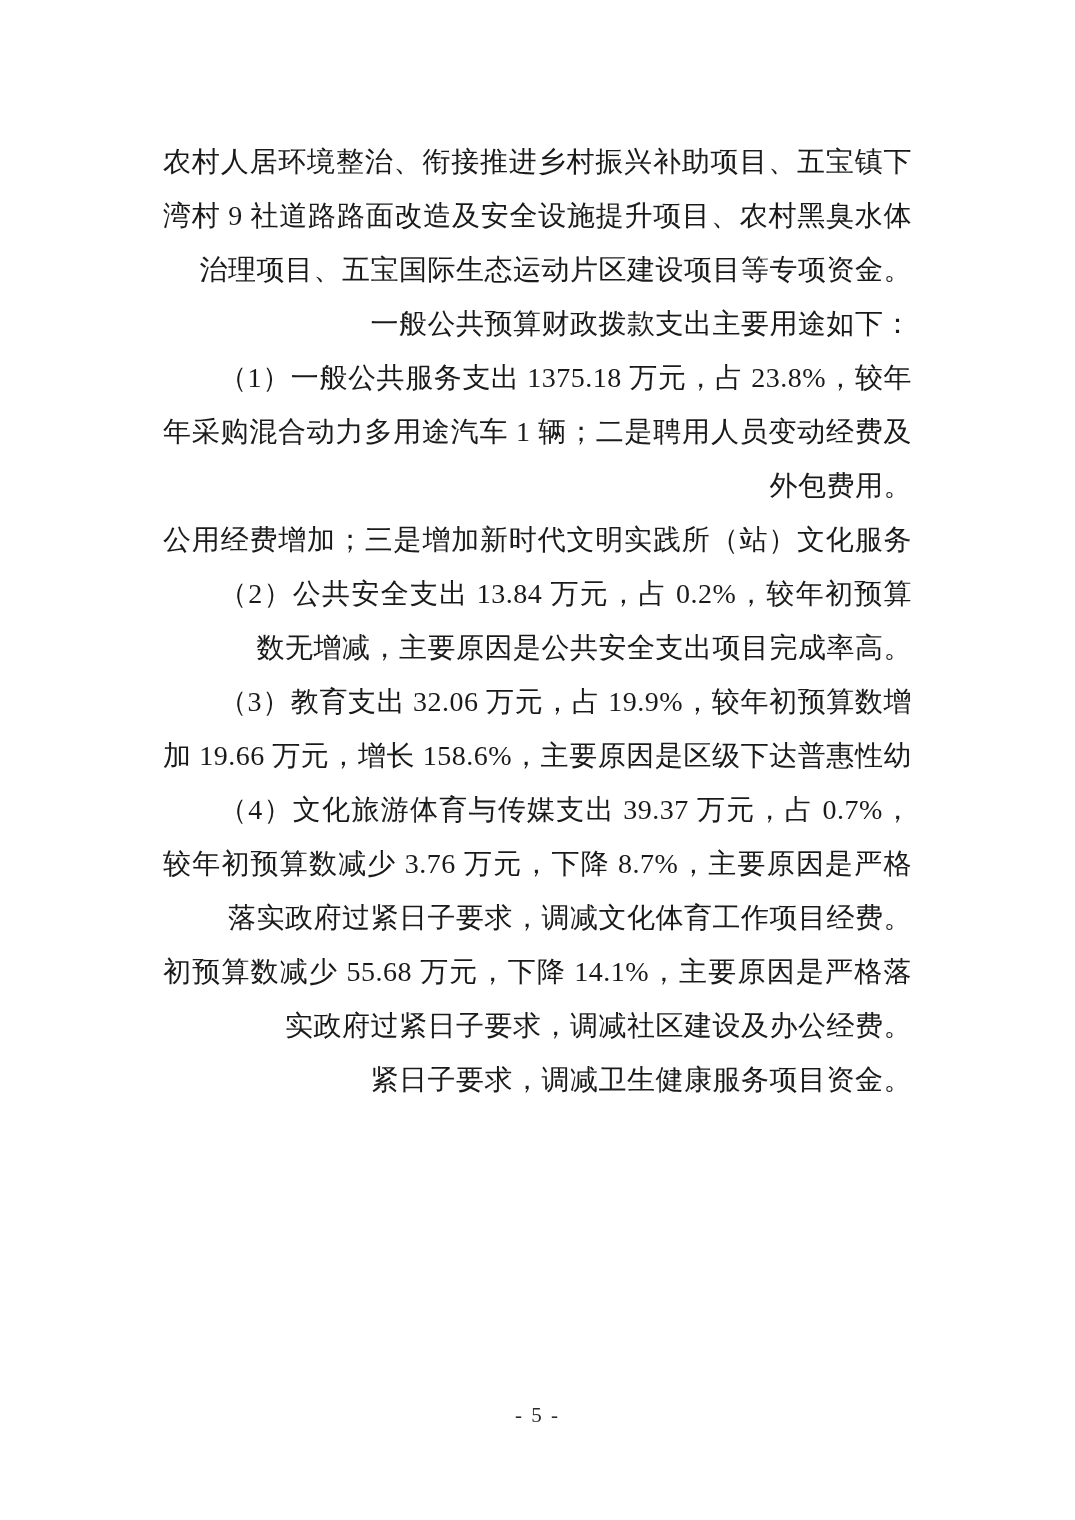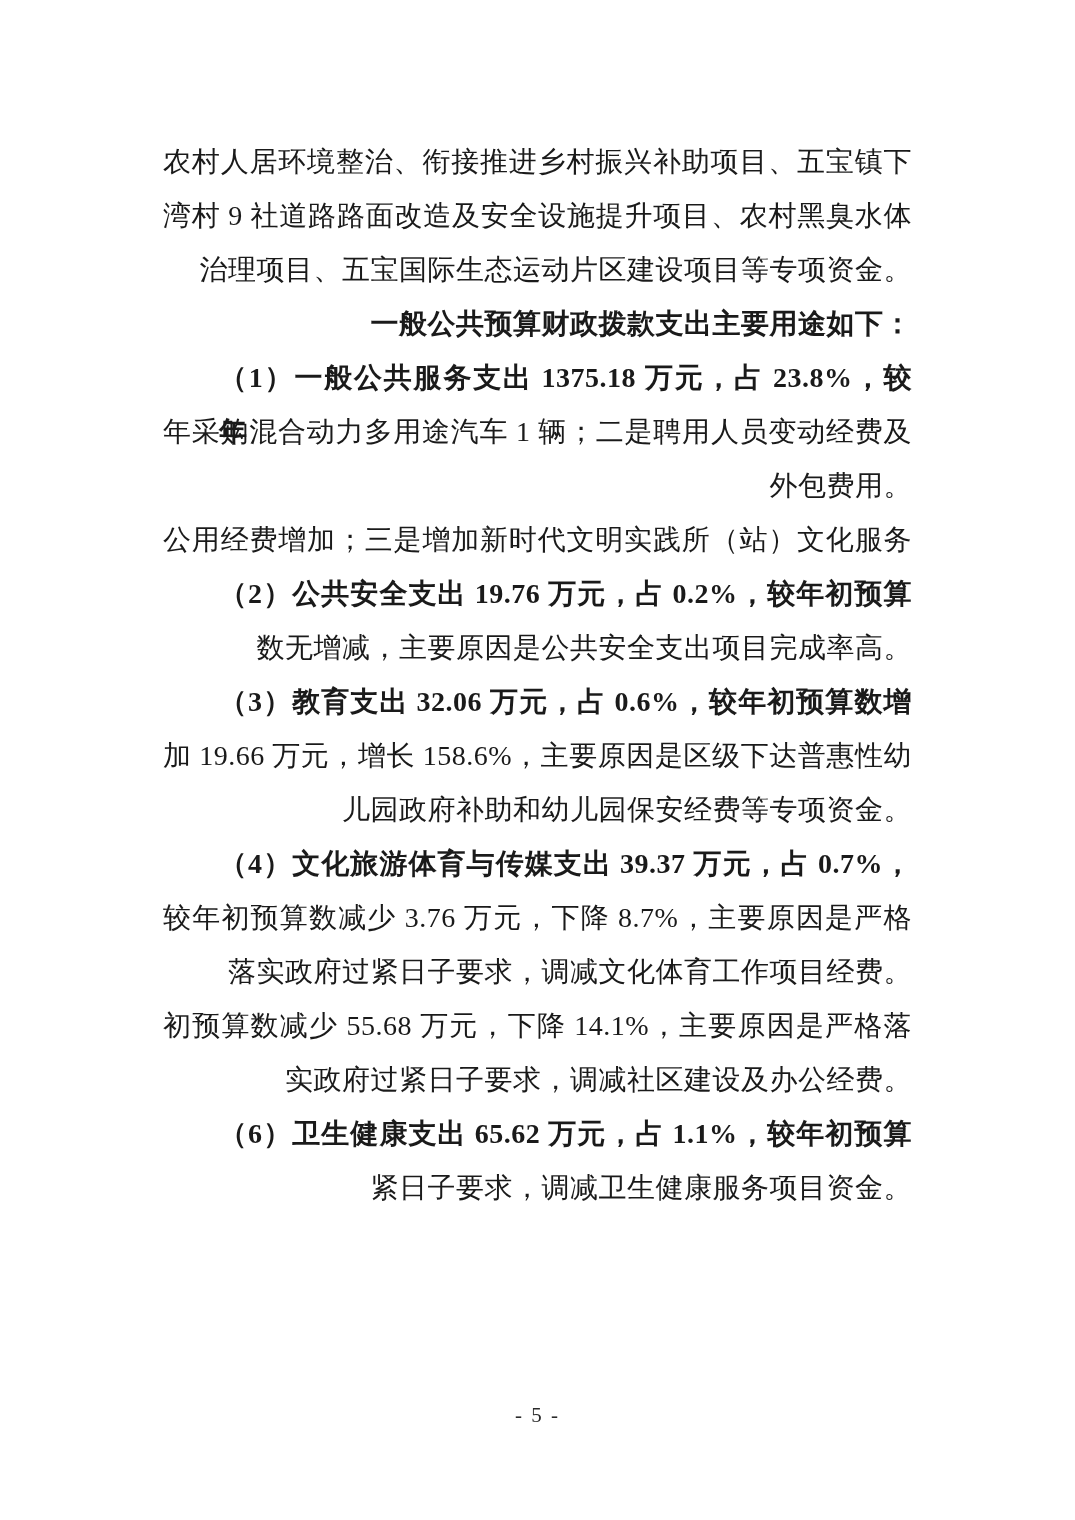--- a/index.html
+++ b/index.html
@@ -33,21 +33,20 @@
   }
   .text-line.fill {
     white-space: normal;
     text-align: justify;
     text-align-last: justify;
     text-justify: inter-character;
   }
   .text-line.indent {
     padding-left: 56px;
     width: 693px;
-    font-weight: bold;
   }
   .page-footer {
     position: absolute;
     left: 0;
     top: 1400px;
     width: 100%;
     text-align: center;
     font-size: 21px;
     line-height: 30px;
     letter-spacing: 2px;
@@ -60,27 +59,25 @@
 <div class="page">
   <div class="body-text" id="body-text">
       <div class="text-line fill">农村人居环境整治、衔接推进乡村振兴补助项目、五宝镇下</div>
       <div class="text-line fill">湾村 9 社道路路面改造及安全设施提升项目、农村黑臭水体</div>
       <div class="text-line">治理项目、五宝国际生态运动片区建设项目等专项资金。</div>
       <div class="text-line indent">一般公共预算财政拨款支出主要用途如下：</div>
       <div class="text-line fill indent">（1）一般公共服务支出 1375.18 万元，占 23.8%，较年</div>
       <div class="text-line fill">年采购混合动力多用途汽车 1 辆；二是聘用人员变动经费及</div>
       <div class="text-line">外包费用。</div>
       <div class="text-line fill">公用经费增加；三是增加新时代文明实践所（站）文化服务</div>
-      <div class="text-line fill indent">（2）公共安全支出 19.76 万元，占 0.2%，较年初预算</div>
+      <div class="text-line fill indent">（2）公共安全支出 13.84 万元，占 0.2%，较年初预算</div>
       <div class="text-line">数无增减，主要原因是公共安全支出项目完成率高。</div>
-      <div class="text-line fill indent">（3）教育支出 32.06 万元，占 0.6%，较年初预算数增</div>
+      <div class="text-line fill indent">（3）教育支出 32.06 万元，占 19.9%，较年初预算数增</div>
       <div class="text-line fill">加 19.66 万元，增长 158.6%，主要原因是区级下达普惠性幼</div>
-      <div class="text-line">儿园政府补助和幼儿园保安经费等专项资金。</div>
       <div class="text-line fill indent">（4）文化旅游体育与传媒支出 39.37 万元，占 0.7%，</div>
       <div class="text-line fill">较年初预算数减少 3.76 万元，下降 8.7%，主要原因是严格</div>
       <div class="text-line">落实政府过紧日子要求，调减文化体育工作项目经费。</div>
       <div class="text-line fill">初预算数减少 55.68 万元，下降 14.1%，主要原因是严格落</div>
       <div class="text-line">实政府过紧日子要求，调减社区建设及办公经费。</div>
-      <div class="text-line fill indent">（6）卫生健康支出 65.62 万元，占 1.1%，较年初预算</div>
       <div class="text-line">紧日子要求，调减卫生健康服务项目资金。</div>
     </div>
   <div class="page-footer">- 5 -</div>
 </div>
 
 </body></html>

